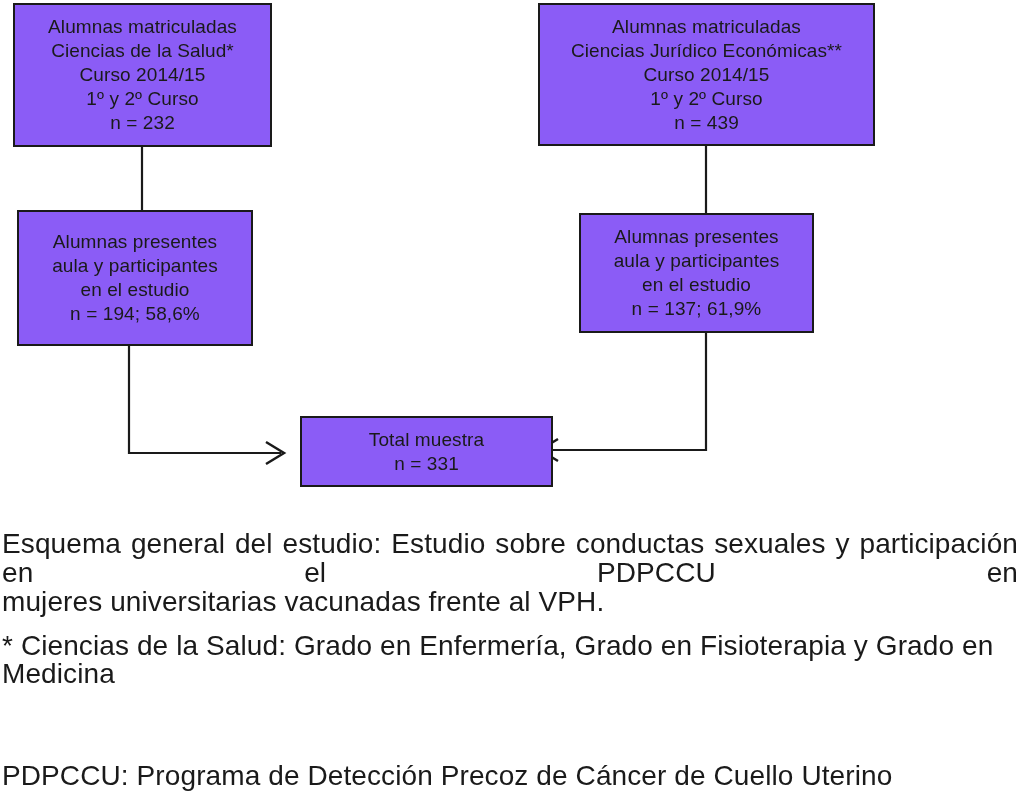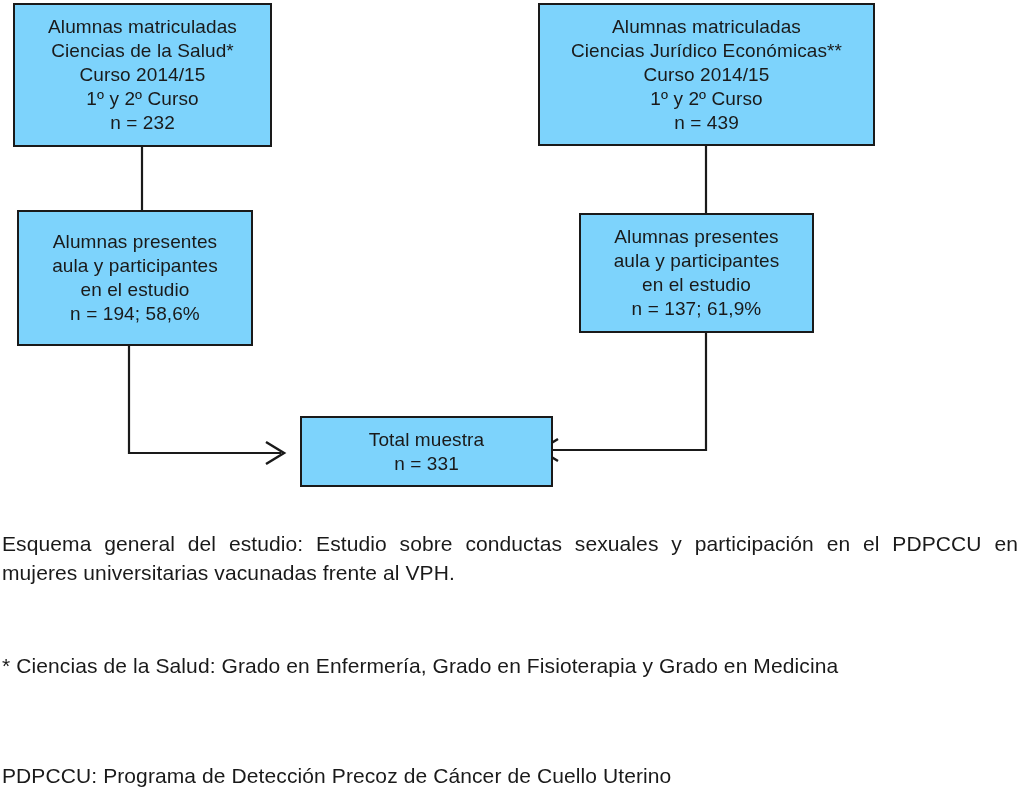--- a/index.html
+++ b/index.html
@@ -11,45 +11,45 @@
     font-family: "Liberation Sans", sans-serif;
     color: #1a1a1a;
     overflow: hidden;
   }
   .flowchart { position: absolute; left: 0; top: 0; width: 1024px; height: 510px; }
   svg.connectors { position: absolute; left: 0; top: 0; pointer-events: none; }
   .box {
     position: absolute;
     box-sizing: border-box;
     border: 2px solid #1a1a1a;
-    background: #7dd3fc;
+    background: #8b5cf6;
     display: flex;
     flex-direction: column;
     justify-content: center;
     align-items: center;
     text-align: center;
     font-size: 19px;
     line-height: 24px;
     letter-spacing: 0.1px;
   }
   #box-salud-enrolled    { left: 13px;  top: 3px;   width: 259px; height: 144px; }
   #box-juridico-enrolled { left: 538px; top: 3px;   width: 337px; height: 143px; }
   #box-salud-present     { left: 17px;  top: 210px; width: 236px; height: 136px; }
   #box-juridico-present  { left: 579px; top: 213px; width: 235px; height: 120px; }
   #box-total             { left: 285px; top: 416px; width: 253px; height: 71px; margin-left: 15px; }
   .bline { display: block; }
   .note {
     position: absolute;
     left: 2px;
     width: 1016px;
-    font-size: 21px;
+    font-size: 28px;
     letter-spacing: 0.1px;
   }
   .caption { top: 529px; line-height: 29px; }
-  .fn1     { top: 632px; line-height: 28px; margin-top: 20px; }
+  .fn1     { top: 632px; line-height: 28px; }
   .fn2     { top: 666px; line-height: 30px; }
   .abbr    { top: 762px; line-height: 28px; }
   .jline { display: block; text-align: justify; text-align-last: justify; }
 </style>
 </head>
 <body>
 
 <div class="page">
 
   <div class="flowchart">

